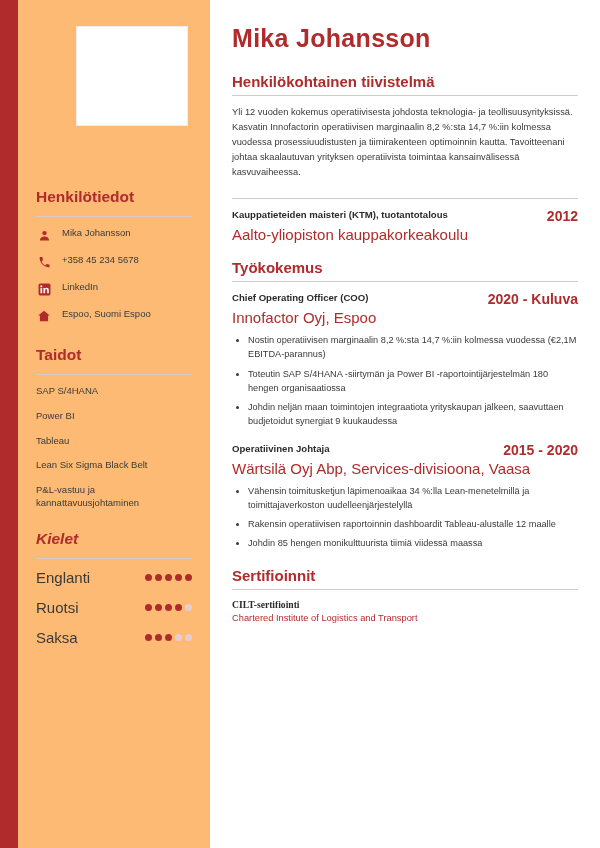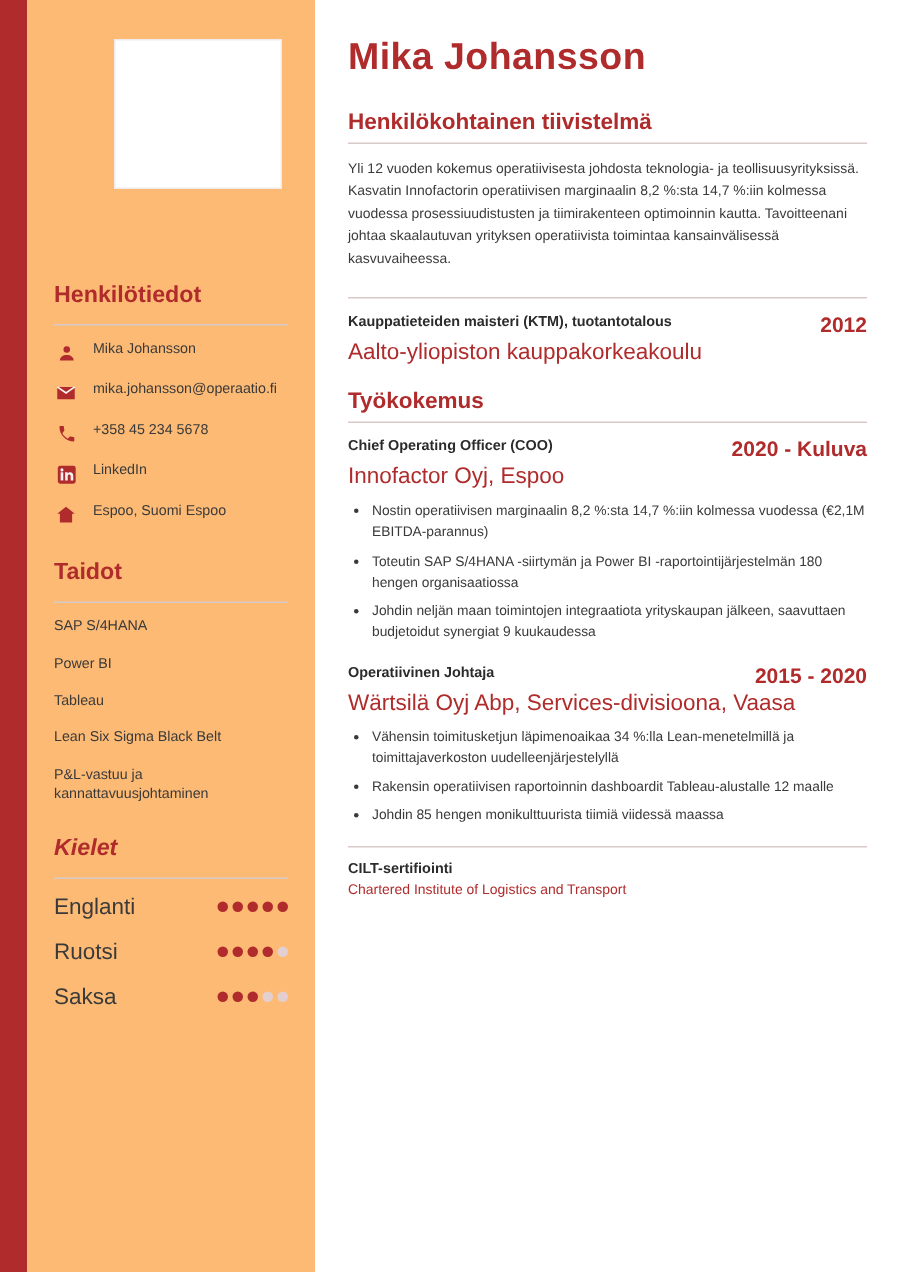--- a/index.html
+++ b/index.html
@@ -152,20 +152,21 @@
     line-height: 1.55;
     color: #3a3a3a;
     margin-bottom: 5px;
   }
   ul.bullets li::marker { color: #3a3a3a; }
   .section-gap { margin-top: 16px; }
   .cert-name {
     font-size: 9.6px;
     font-weight: bold;
     color: #2b2b2b;
+    font-family: Liberation Serif, serif;
   }
   .cert-org {
     font-size: 9.3px;
     color: #b02b2b;
     margin-top: 3px;
   }
 </style>
 </head>
 <body>
 
@@ -182,29 +183,20 @@
     <div class="contact-row">
       <span class="contact-icon">
         <svg width="13" height="13" viewBox="0 0 24 24" fill="currentColor">
             <circle cx="12" cy="7.5" r="4"></circle>
             <path d="M3.5 21c0-4.5 3.9-7 8.5-7s8.5 2.5 8.5 7z"></path>
           </svg>
       </span>
       <span>Mika Johansson</span>
     </div>
 
-    <div class="contact-row">
-      <span class="contact-icon">
-        <svg width="14" height="14" viewBox="0 0 24 24" fill="currentColor">
-            <path d="M2 5h20v14H2z" fill="currentColor"></path>
-            <path d="M2 5l10 7 10-7" fill="none" stroke="#f7f2f2" stroke-width="2"></path>
-          </svg>
-      </span>
-      <span>mika.johansson@operaatio.fi</span>
-    </div>
 
     <div class="contact-row">
       <span class="contact-icon">
         <svg width="13" height="13" viewBox="0 0 24 24" fill="currentColor">
             <path d="M6.6 10.8c1.4 2.8 3.8 5.1 6.6 6.6l2.2-2.2c.3-.3.7-.4 1.1-.3 1.2.4 2.5.6 3.8.6.6 0 1 .4 1 1V20c0 .6-.4 1-1 1C11.2 21 3 12.8 3 2.9c0-.6.4-1 1-1h3.5c.6 0 1 .4 1 1 0 1.3.2 2.6.6 3.8.1.4 0 .8-.3 1.1z"></path>
           </svg>
       </span>
       <span>+358 45 234 5678</span>
     </div>
 
@@ -310,19 +302,20 @@
         <span class="period">2015 - 2020</span>
       </div>
       <div class="org">Wärtsilä Oyj Abp, Services-divisioona, Vaasa</div>
       <ul class="bullets">
         <li>Vähensin toimitusketjun läpimenoaikaa 34 %:lla Lean-menetelmillä ja toimittajaverkoston uudelleenjärjestelyllä</li>
         <li>Rakensin operatiivisen raportoinnin dashboardit Tableau-alustalle 12 maalle</li>
         <li>Johdin 85 hengen monikulttuurista tiimiä viidessä maassa</li>
       </ul>
     </div>
 
+    <h2 class="main-heading section-gap">Sertifioinnit</h2>
     <div class="main-rule"></div>
     <div>
       <div class="cert-name">CILT-sertifiointi</div>
       <div class="cert-org">Chartered Institute of Logistics and Transport</div>
     </div>
   </main>
 </div>
 
 </body></html>

